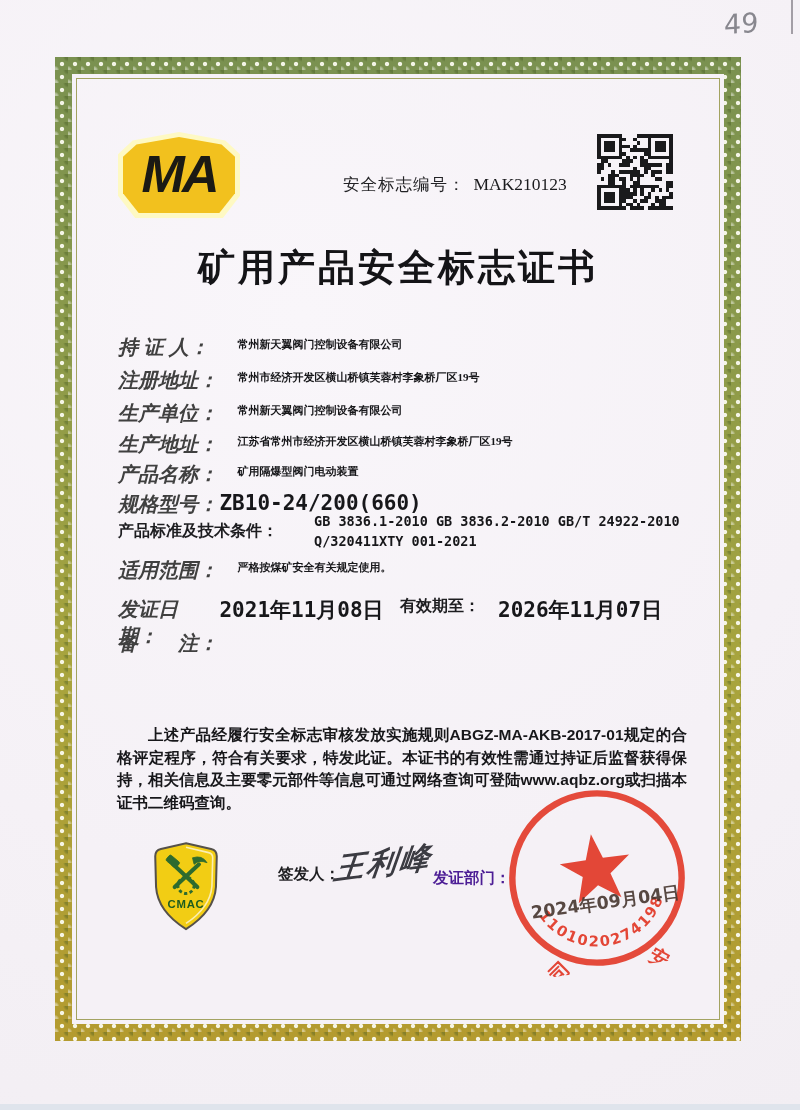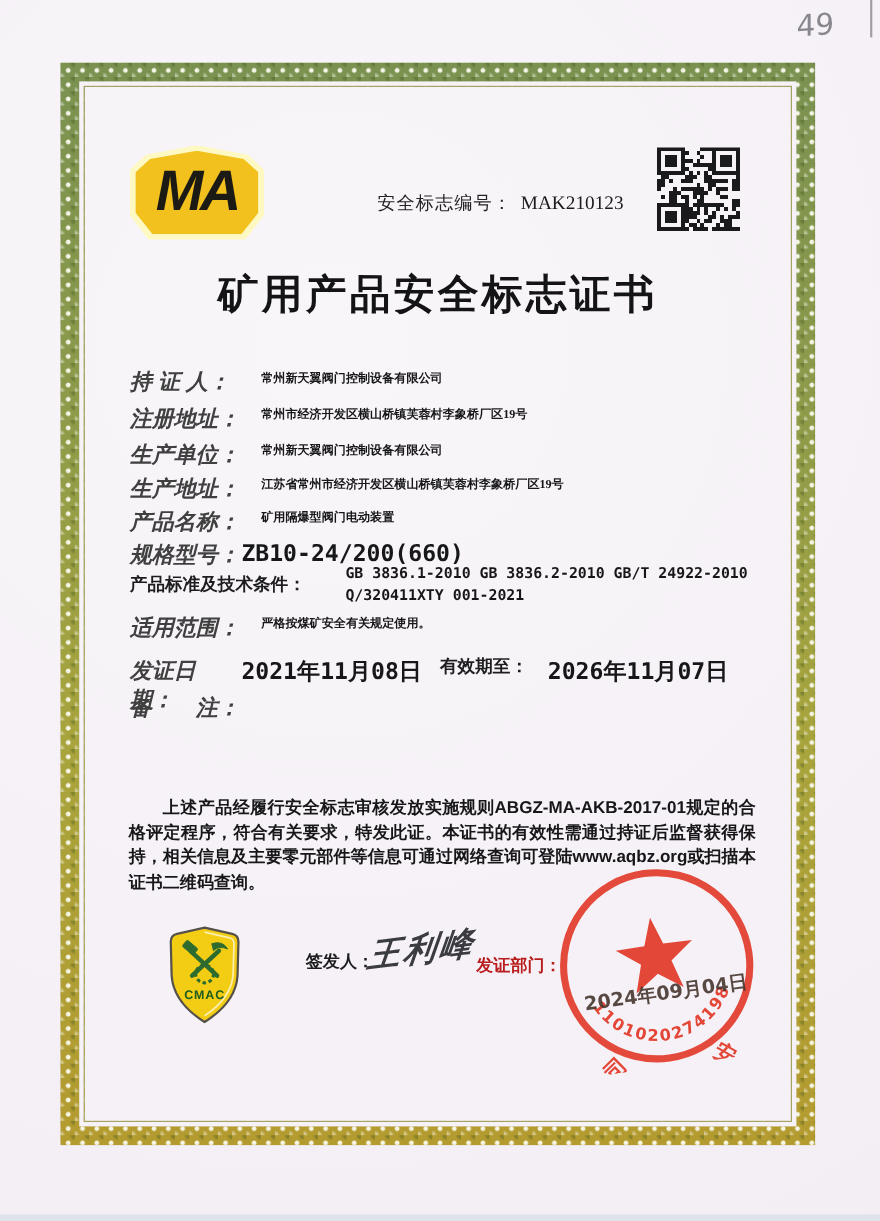--- a/index.html
+++ b/index.html
@@ -67,21 +67,21 @@
   
   .statement{position:absolute;left:117px;top:724px;width:570px;
     font-family:Liberation Sans, sans-serif;font-weight:700;font-size:15.5px;
     line-height:22.5px;text-indent:2em;text-align:justify;color:#17171a;}
   
   .cmac{position:absolute;left:152px;top:840px;width:68px;height:94px;}
   .signer-label{position:absolute;left:278px;top:864px;font-weight:700;font-size:15.5px;color:#1d1d20;}
   .signature{position:absolute;left:334px;top:843px;font-family:"DejaVu Serif",serif;
     font-style:italic;font-weight:600;font-size:30px;letter-spacing:3px;color:#2c2c33;
     transform:rotate(-7deg) skewX(-14deg);opacity:.92;}
-  .dept-label{position:absolute;left:433px;top:868px;font-weight:700;font-size:15.5px;color:#b91c1c;}
+  .dept-label{position:absolute;left:433px;top:868px;font-weight:700;font-size:15.5px;color:#4c1d95;}
   .stamp{position:absolute;left:505px;top:786px;width:184px;height:184px;transform:rotate(-8deg);}
 </style>
 </head>
 <body>
 
 <div class="frame">
   <div class="frame-inner"></div>
 </div>
 
 <div class="edge-line"></div>

